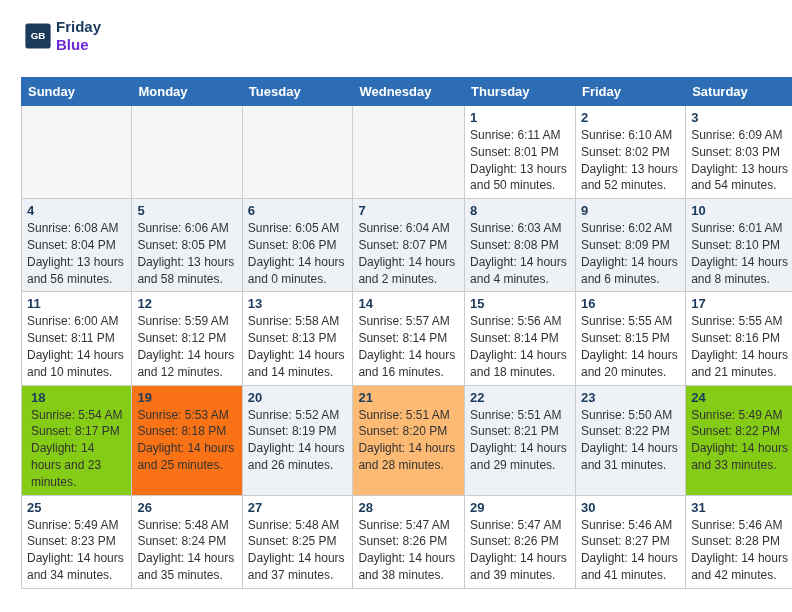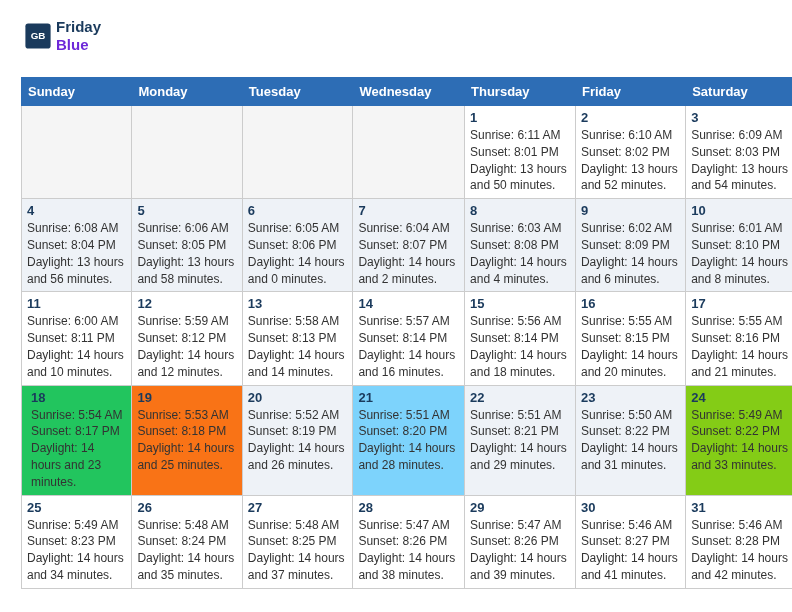--- a/index.html
+++ b/index.html
@@ -194,33 +194,33 @@
           <td>
             <div class="day-number">16</div>
             <div class="day-info">Sunrise: 5:55 AM<br>Sunset: 8:15 PM<br>Daylight: 14 hours and 20 minutes.</div>
           </td>
           <td>
             <div class="day-number">17</div>
             <div class="day-info">Sunrise: 5:55 AM<br>Sunset: 8:16 PM<br>Daylight: 14 hours and 21 minutes.</div>
           </td>
         </tr>
         <tr>
-          <td style="background: #22c55e; padding-left: 9px;">
+          <td style="background: #84cc16; padding-left: 9px;">
             <div class="day-number">18</div>
             <div class="day-info">Sunrise: 5:54 AM<br>Sunset: 8:17 PM<br>Daylight: 14 hours and 23 minutes.</div>
           </td>
           <td style="background: #f97316;">
             <div class="day-number">19</div>
             <div class="day-info">Sunrise: 5:53 AM<br>Sunset: 8:18 PM<br>Daylight: 14 hours and 25 minutes.</div>
           </td>
           <td style="background: rgb(238, 242, 247);">
             <div class="day-number">20</div>
             <div class="day-info">Sunrise: 5:52 AM<br>Sunset: 8:19 PM<br>Daylight: 14 hours and 26 minutes.</div>
           </td>
-          <td style="background: #7dd3fc;">
+          <td style="background: #fdba74;">
             <div class="day-number">21</div>
             <div class="day-info">Sunrise: 5:51 AM<br>Sunset: 8:20 PM<br>Daylight: 14 hours and 28 minutes.</div>
           </td>
           <td style="background: rgb(238, 242, 247);">
             <div class="day-number">22</div>
             <div class="day-info">Sunrise: 5:51 AM<br>Sunset: 8:21 PM<br>Daylight: 14 hours and 29 minutes.</div>
           </td>
           <td style="background: rgb(238, 242, 247);">
             <div class="day-number">23</div>
             <div class="day-info">Sunrise: 5:50 AM<br>Sunset: 8:22 PM<br>Daylight: 14 hours and 31 minutes.</div>

